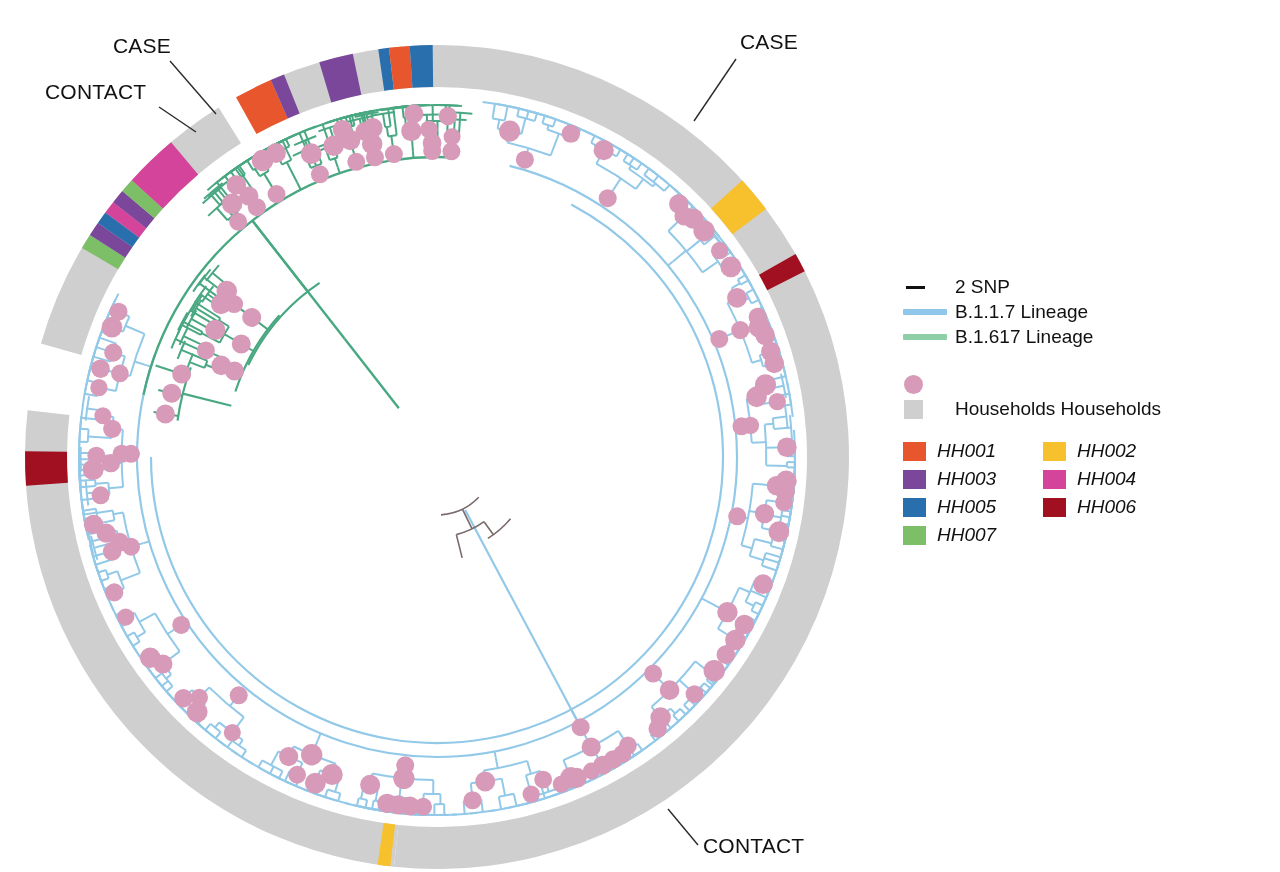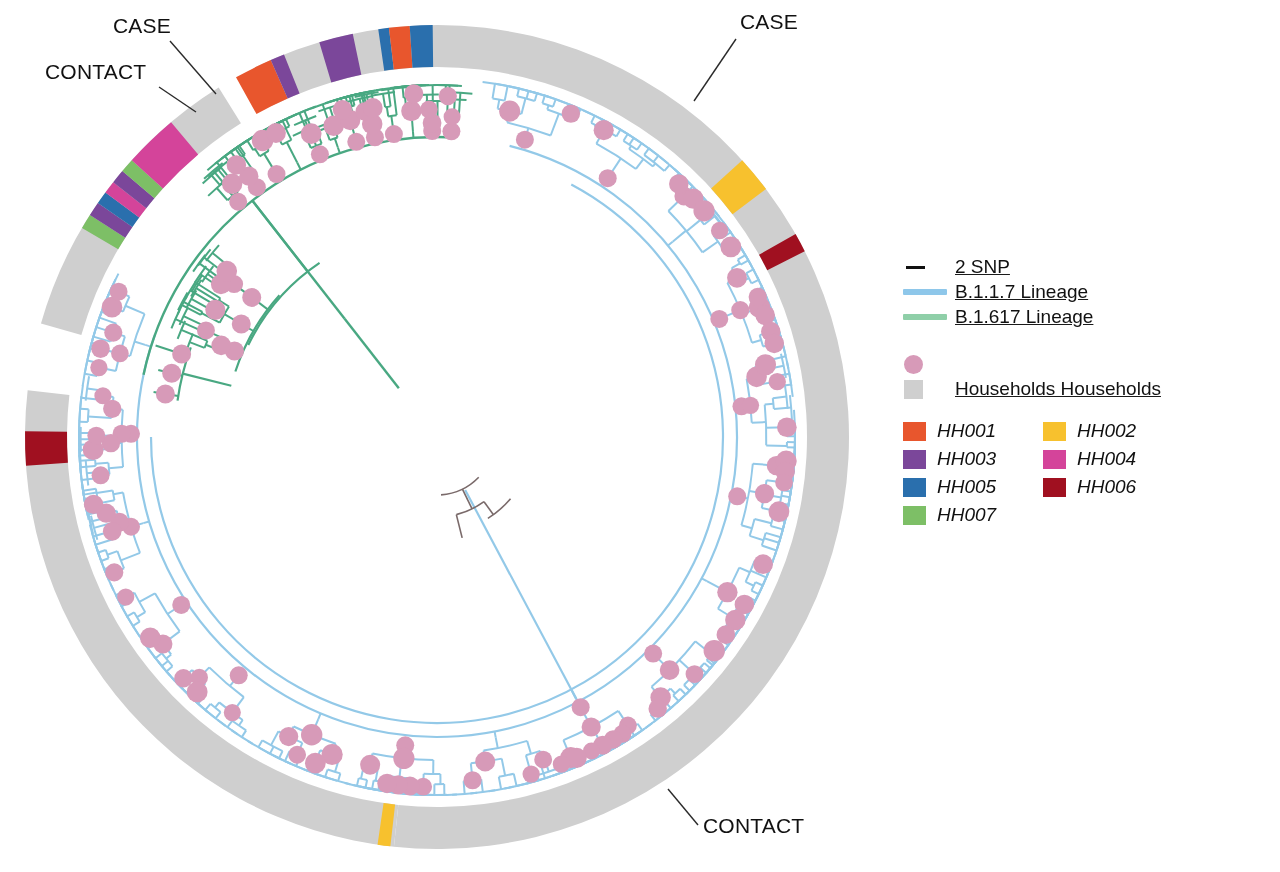--- a/index.html
+++ b/index.html
@@ -11,20 +11,21 @@
     width: 1280px;
     height: 872px;
     position: relative;
     overflow: hidden;
     font-family: "Liberation Sans", sans-serif;
     color: #1a1a1a;
   }
   #figure-root {
     position: absolute;
     inset: 0;
+    margin-top: 20px;
   }
   svg.fig {
     position: absolute;
     top: 0;
     left: 0;
     width: 1280px;
     height: 872px;
   }
   .leader-label {
     font-family: "Liberation Sans", sans-serif;
@@ -43,21 +44,20 @@
     font-size: 19px;
     color: #111111;
     margin: 0 0 6px 0;
     line-height: 22px;
   }
   .legend-row {
     display: flex;
     align-items: center;
     height: 24px;
     margin-bottom: 1px;
-    text-decoration: underline;
   }
   .swatch-box {
     width: 52px;
     flex: 0 0 52px;
     display: flex;
     align-items: center;
   }
   .legend-text {
     font-size: 19px;
     color: #111111;

